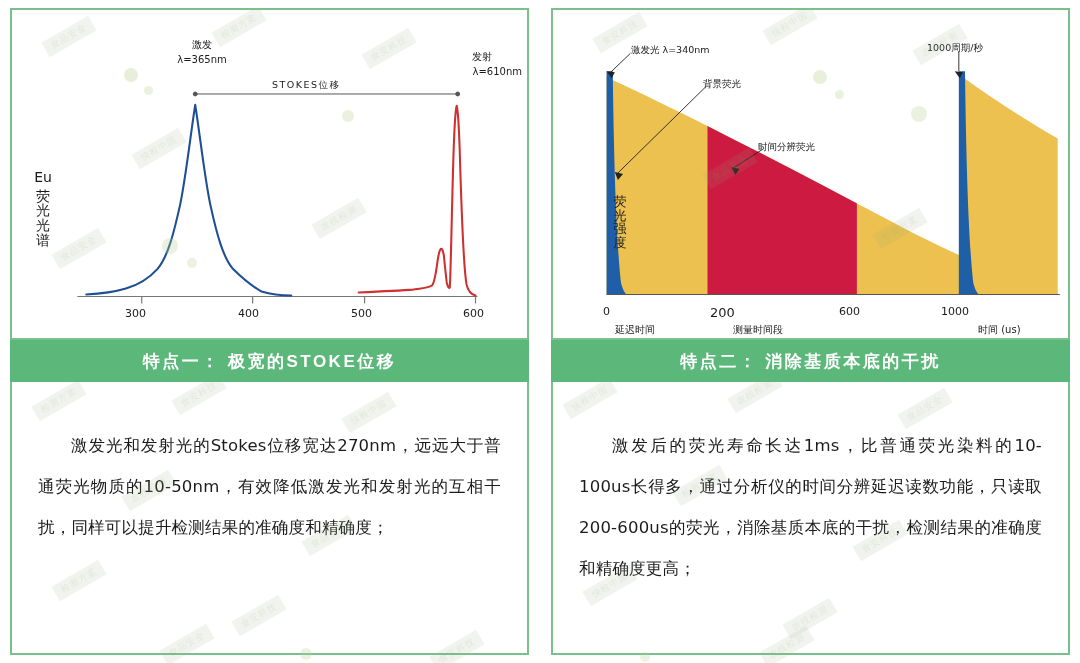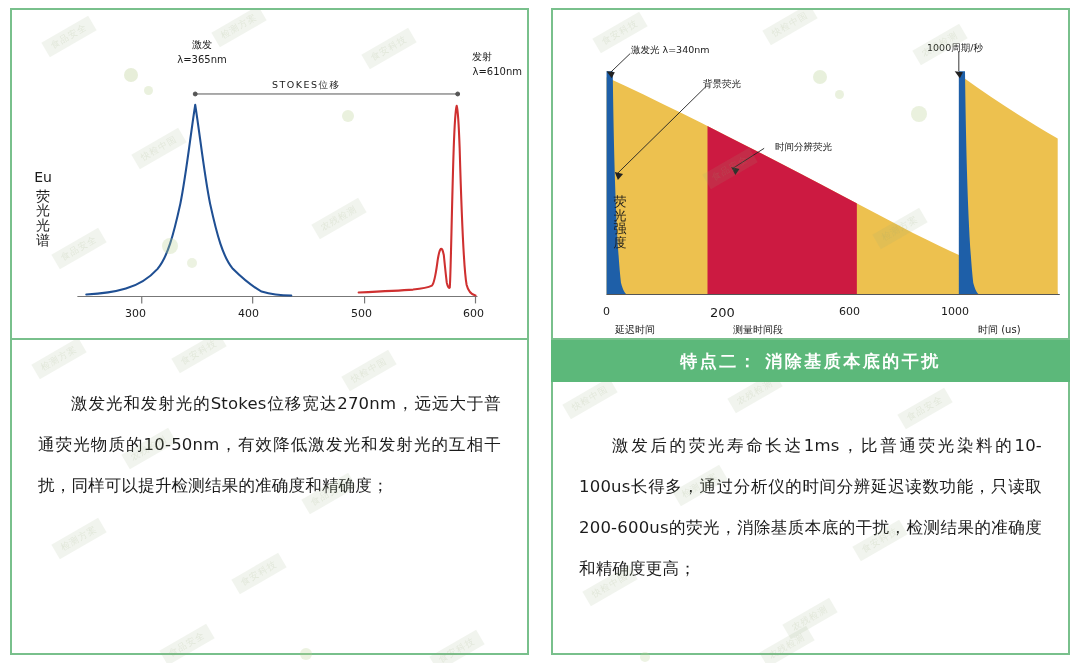--- a/index.html
+++ b/index.html
@@ -205,20 +205,23 @@
           <div class="wm-tag" style="left:40px; top:230px;">食品安全</div>
           <div class="wm-dot" style="left:112px; top:58px; width:14px; height:14px; opacity:.35;"></div>
           <div class="wm-dot" style="left:132px; top:76px; width:9px; height:9px; opacity:.3;"></div>
           <div class="wm-dot" style="left:150px; top:228px; width:16px; height:16px; opacity:.3;"></div>
           <div class="wm-dot" style="left:175px; top:248px; width:10px; height:10px; opacity:.28;"></div>
           <div class="wm-dot" style="left:330px; top:100px; width:12px; height:12px; opacity:.3;"></div>
         </div>
       </div>
     </div>
 
+    <div class="banner">
+      <span>特点一： 极宽的STOKE位移</span>
+    </div>
 
     <div class="text-card">
       <p class="body-text">激发光和发射光的Stokes位移宽达270nm，远远大于普通荧光物质的10-50nm，有效降低激发光和发射光的互相干扰，同样可以提升检测结果的准确度和精确度；</p>
       <div class="wm">
         <div class="wm-tag" style="left:20px; top:10px;">检测方案</div>
         <div class="wm-tag" style="left:160px; top:4px;">食安科技</div>
         <div class="wm-tag" style="left:330px; top:22px;">快检中国</div>
         <div class="wm-tag" style="left:110px; top:100px;">农残检测</div>
         <div class="wm-tag" style="left:290px; top:145px;">食品安全</div>
         <div class="wm-tag" style="left:40px; top:190px;">检测方案</div>
@@ -273,21 +276,21 @@
 
         <div class="vlabel small" style="left:56px; top:185px; width:22px;">
           <span>荧</span>
           <span>光</span>
           <span>强</span>
           <span>度</span>
         </div>
 
         <div class="chart-label" style="left:78px; top:34px;">激发光 λ=340nm</div>
         <div class="chart-label" style="left:150px; top:68px;">背景荧光</div>
-        <div class="chart-label" style="left:222px; top:131px;">时间分辨荧光</div>
+        <div class="chart-label" style="left:205px; top:131px;">时间分辨荧光</div>
         <div class="chart-label" style="left:374px; top:32px;">1000周期/秒</div>
 
         <div class="chart-label" style="left:50px; top:295px; font-size:11px;">0</div>
         <div class="chart-label" style="left:157px; top:295px; font-size:13px;text-align:right;">200</div>
         <div class="chart-label" style="left:286px; top:295px; font-size:11px;">600</div>
         <div class="chart-label" style="left:388px; top:295px; font-size:11px;">1000</div>
 
         <div class="chart-label" style="left:62px; top:313px; font-size:10px;">延迟时间</div>
         <div class="chart-label" style="left:180px; top:313px; font-size:10px;">测量时间段</div>
         <div class="chart-label" style="left:385px; top:313px; font-size:10px;margin-left:40px;">时间 (us)</div>

